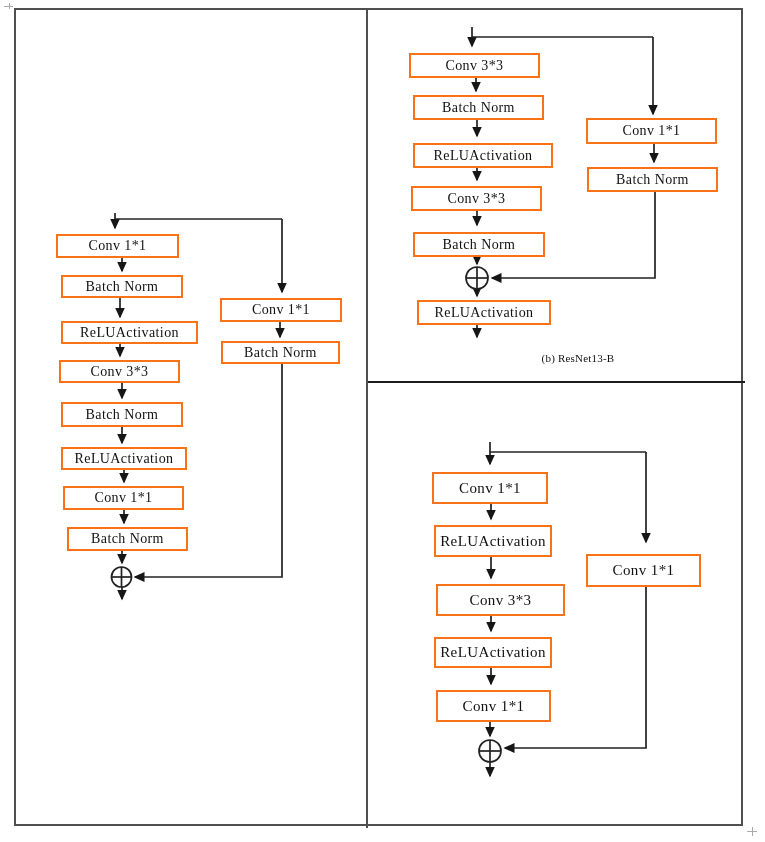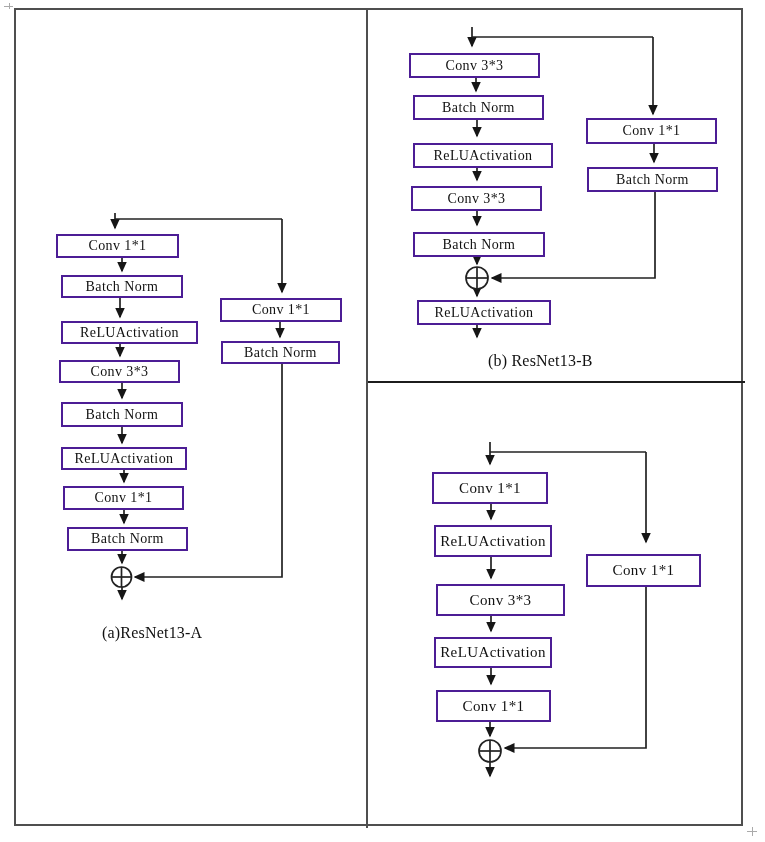--- a/index.html
+++ b/index.html
@@ -15,26 +15,26 @@
   .v-divider{
     position:absolute;left:366px;top:8px;width:2px;height:820px;background:#4f4f4f;
   }
   .h-divider{
     position:absolute;left:368px;top:381px;width:377px;height:2px;background:#1c1c1c;
   }
   .tick{position:absolute;background:#aaaaaa;}
   .connectors{position:absolute;left:0;top:0;width:765px;height:842px;pointer-events:none;}
   .node{
     position:absolute;box-sizing:border-box;background:#ffffff;
-    border:2px solid #4c1d95;display:flex;align-items:center;justify-content:center;
+    border:2px solid #f97316;display:flex;align-items:center;justify-content:center;
     font-size:14px;letter-spacing:0.4px;white-space:nowrap;
   }
   .node.c{font-size:15px;border-width:2px;}
   .caption{
-    position:absolute;width:180px;font-size:16px;
+    position:absolute;width:180px;text-align:center;font-size:11px;
     letter-spacing:0.2px;white-space:pre;
   }
 </style>
 </head>
 <body>
 
 <div class="stage">
 
   <div class="frame"></div>
   <div class="v-divider"></div>
@@ -111,21 +111,20 @@
   <div class="node" style="left:56px;top:234px;width:123px;height:24px">Conv 1*1</div>
   <div class="node" style="left:61px;top:275px;width:122px;height:23px">Batch Norm</div>
   <div class="node" style="left:61px;top:321px;width:137px;height:23px">ReLUActivation</div>
   <div class="node" style="left:59px;top:360px;width:121px;height:23px">Conv 3*3</div>
   <div class="node" style="left:61px;top:402px;width:122px;height:25px">Batch Norm</div>
   <div class="node" style="left:61px;top:447px;width:126px;height:23px">ReLUActivation</div>
   <div class="node" style="left:63px;top:486px;width:121px;height:24px">Conv 1*1</div>
   <div class="node" style="left:67px;top:527px;width:121px;height:24px">Batch Norm</div>
   <div class="node" style="left:220px;top:298px;width:122px;height:24px">Conv 1*1</div>
   <div class="node" style="left:221px;top:341px;width:119px;height:23px">Batch Norm</div>
-  <div class="caption" style="left:102px;top:624px">(a)ResNet13-A</div>
 
   <div class="node" style="left:409px;top:53px;width:131px;height:25px">Conv 3*3</div>
   <div class="node" style="left:413px;top:95px;width:131px;height:25px">Batch Norm</div>
   <div class="node" style="left:413px;top:143px;width:140px;height:25px">ReLUActivation</div>
   <div class="node" style="left:411px;top:186px;width:131px;height:25px">Conv 3*3</div>
   <div class="node" style="left:413px;top:232px;width:132px;height:25px">Batch Norm</div>
   <div class="node" style="left:417px;top:300px;width:134px;height:25px">ReLUActivation</div>
   <div class="node" style="left:586px;top:118px;width:131px;height:26px">Conv 1*1</div>
   <div class="node" style="left:587px;top:167px;width:131px;height:25px">Batch Norm</div>
   <div class="caption" style="left:488px;top:352px">(b) ResNet13-B</div>

